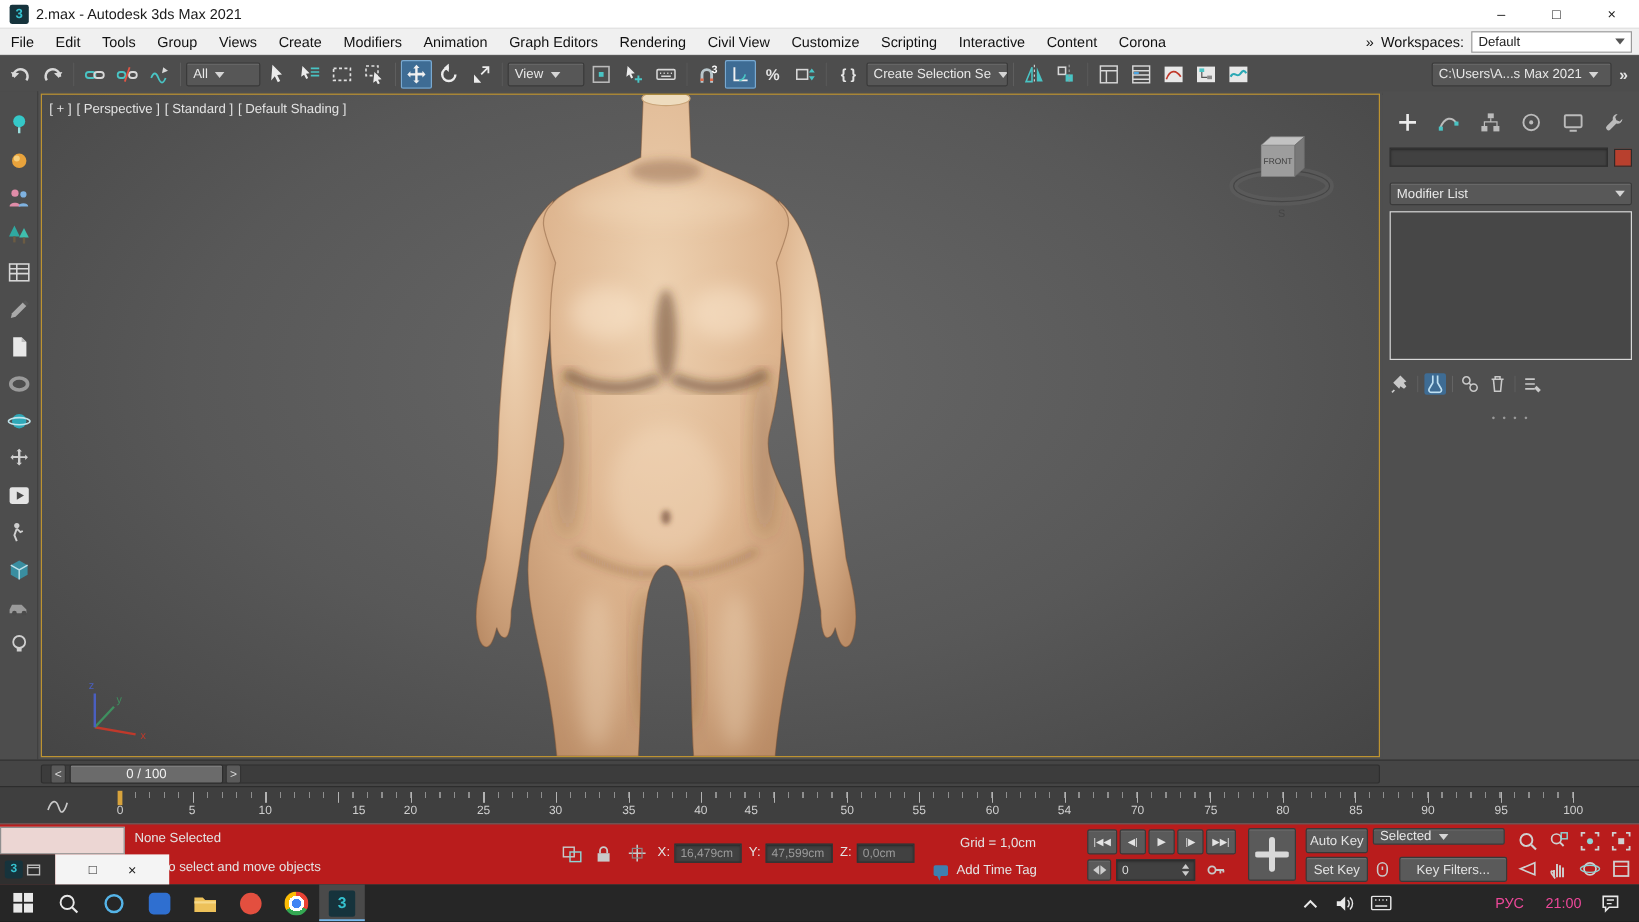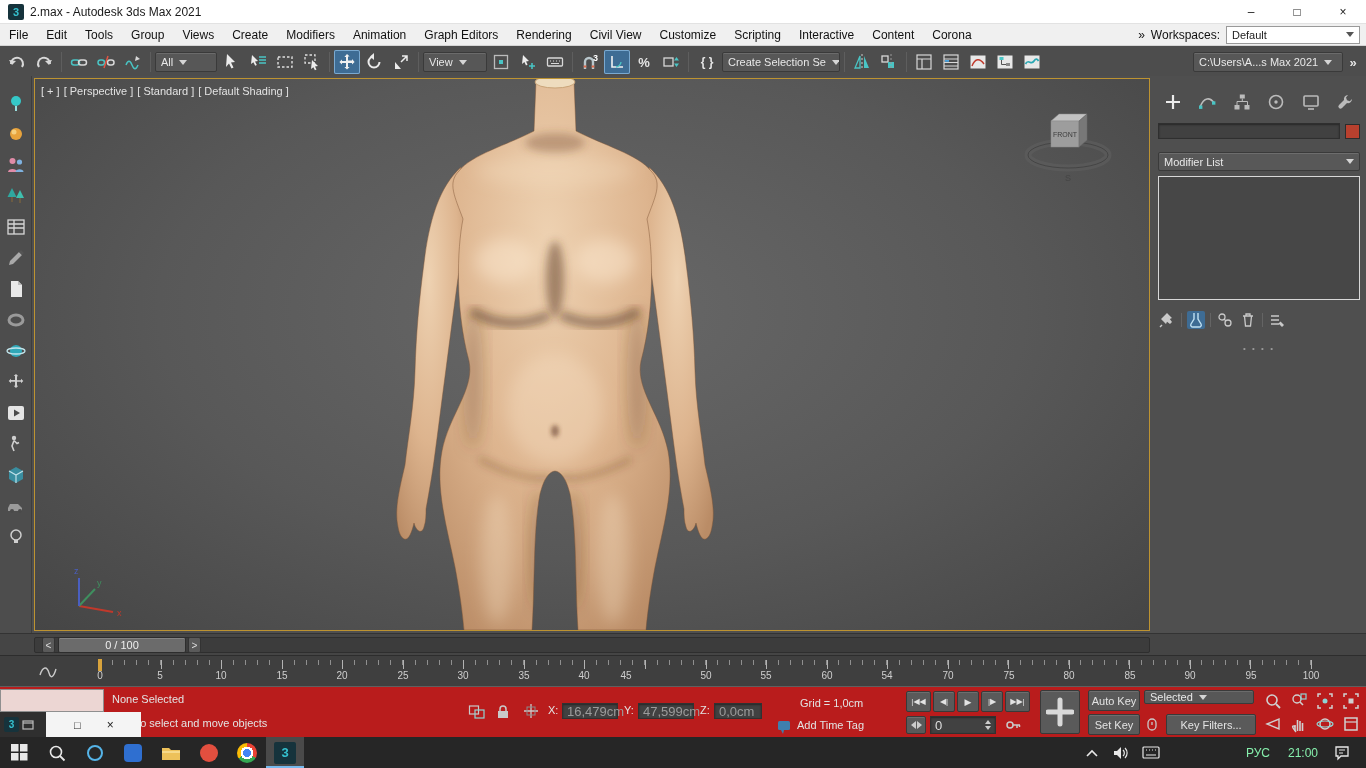--- a/index.html
+++ b/index.html
@@ -64,41 +64,41 @@
   
   #trackbar{position:absolute;left:0;top:655px;width:1366px;height:31px;background:#3f3f3f;border-top:1px solid #2d2d2d}
   #tb-minor{position:absolute;left:100px;top:4px;width:1212px;height:5px;background:repeating-linear-gradient(90deg,#8f8f8f 0 1px,transparent 1px 12.1px)}
   #tb-major{position:absolute;left:100px;top:4px;width:1212px;height:9px;background:repeating-linear-gradient(90deg,#b3b3b3 0 1px,transparent 1px 60.55px)}
   .tick{position:absolute;top:14px;transform:translateX(-50%);font-size:10px;color:#cfcfcf}
   #tb-marker{position:absolute;left:98px;top:3px;width:4px;height:12px;background:#d8a33c}
 
   
   #statusbar{position:absolute;left:0;top:686px;width:1366px;height:51px;background:#b91c1c;border-top:1px solid #5f5f5f;font-size:11px;color:#e3e3e3}
   .stext{position:absolute;white-space:nowrap}
-  .sfield{position:absolute;height:16px;background:#414141;border:1px solid #313131;box-shadow:inset 0 1px 2px rgba(0,0,0,.4);color:#9b9b9b;font-size:13px;display:flex;align-items:center;padding:0 4px}
+  .sfield{position:absolute;height:16px;background:#414141;border:1px solid #313131;box-shadow:inset 0 1px 2px rgba(0,0,0,.4);color:#9b9b9b;font-size:10px;display:flex;align-items:center;padding:0 4px}
   .sbtn{position:absolute;background:#5a5a5a;border:1px solid #393939;box-shadow:inset 0 1px 0 #6e6e6e;color:#e3e3e3;font-size:11px;display:flex;align-items:center;justify-content:center;border-radius:2px}
   .sico{position:absolute;width:22px;height:20px;display:flex;align-items:center;justify-content:center}
   .stepper{margin-left:auto;display:flex;flex-direction:column;gap:2px}
   .tri-u6{width:0;height:0;border-left:3px solid transparent;border-right:3px solid transparent;border-bottom:4px solid #ccc}
   .tri-d6{width:0;height:0;border-left:3px solid transparent;border-right:3px solid transparent;border-top:4px solid #ccc}
 
   
   #preview{position:absolute;left:0;top:688px;width:141px;height:49px;z-index:40}
   #pv-thumb{position:absolute;left:0;top:1px;width:104px;height:23px;background:#ecd6d3;border:1px solid #8f8f8f}
   #pv-bar{position:absolute;left:0;top:24px;width:141px;height:25px;display:flex}
   #pv-dark{width:46px;height:25px;background:#2f2f2f;display:flex;align-items:center;gap:3px;padding-left:4px}
   #pv-light{flex:1;height:25px;background:#f4f4f4;display:flex;align-items:center;color:#222}
   #pv-light .sq{margin-left:28px;font-size:11px}
   #pv-light .x{margin-left:26px;font-size:12px}
 
   
   #taskbar{position:absolute;left:0;top:737px;width:1366px;height:31px;background:#262626;display:flex;align-items:stretch}
   .tb-app{width:38px;display:flex;align-items:center;justify-content:center}
   .tb-app.active{background:#4a4a4a;box-shadow:inset 0 -2px 0 #76b9ed}
-  .tray{position:absolute;top:0;height:31px;display:flex;align-items:center;justify-content:center;color:#86efac;font-size:12px}
+  .tray{position:absolute;top:0;height:31px;display:flex;align-items:center;justify-content:center;color:#ec4899;font-size:12px}
   .max3{width:22px;height:22px;background:#16333c;color:#35c1cf;font-weight:bold;font-size:13px;display:flex;align-items:center;justify-content:center;border-radius:2px}
   .chrome-ic{width:20px;height:20px;border-radius:50%;background:
     radial-gradient(circle at 50% 50%, #4285f4 0 4px, #fff 4px 6.5px, transparent 6.5px),
     conic-gradient(#ea4335 0 33%, #34a853 0 66%, #fbbc05 0 100%)}
 </style>
 </head>
 <body>
 
 <div id="app">
 
@@ -606,21 +606,21 @@
   <div id="trackbar">
     <div class="abs" style="left:38px;top:6px;width:20px;height:18px"><svg width="20" height="18">
           <path d="M2 13c3-9 7-9 9-2s5 3 7-4" fill="none" stroke="#c9c9c9" stroke-width="1.4"></path>
         </svg></div>
     <div id="tb-minor"></div>
     <div id="tb-major"></div>
     <div id="tb-marker"></div>
     <span class="tick" style="left:100px">0</span>
     <span class="tick" style="left:160px">5</span>
     <span class="tick" style="left:221px">10</span>
-    <span class="tick" style="left:282px">15</span>
+    <span class="tick" style="left:299px">15</span>
     <span class="tick" style="left:342px">20</span>
     <span class="tick" style="left:403px">25</span>
     <span class="tick" style="left:463px">30</span>
     <span class="tick" style="left:524px">35</span>
     <span class="tick" style="left:584px">40</span>
     <span class="tick" style="left:626px">45</span>
     <span class="tick" style="left:706px">50</span>
     <span class="tick" style="left:766px">55</span>
     <span class="tick" style="left:827px">60</span>
     <span class="tick" style="left:887px">54</span>

